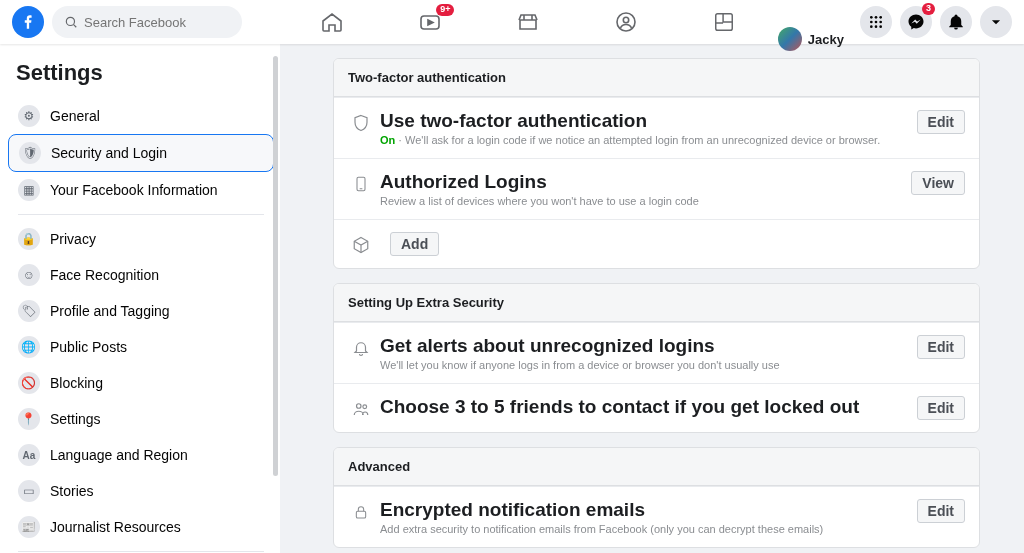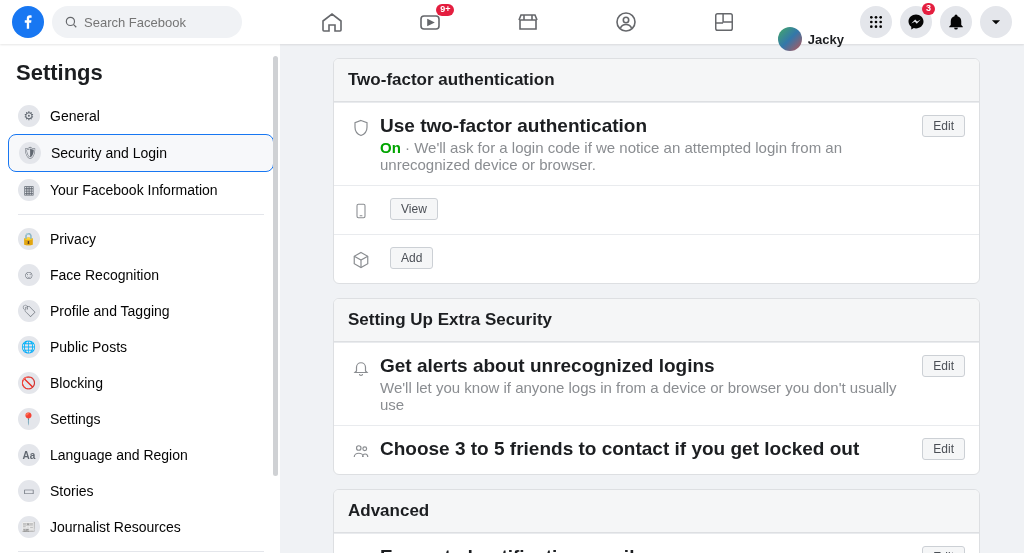--- a/index.html
+++ b/index.html
@@ -163,21 +163,21 @@
   }
   .section {
     border: 1px solid #dddfe2;
     border-radius: 6px;
     background: #ffffff;
     margin-bottom: 14px;
     overflow: hidden;
   }
   .section-header {
     padding: 11px 14px;
-    font-size: 17px;
+    font-size: 13px;
     font-weight: 700;
     border-bottom: 1px solid #dddfe2;
     background: #f5f6f7;
   }
   .row {
     display: flex;
     align-items: flex-start;
     padding: 12px 14px;
     border-top: 1px solid #e9ebee;
   }
@@ -188,32 +188,32 @@
     height: 22px;
     display: flex;
     align-items: center;
     justify-content: center;
     color: #8a8d91;
     margin-right: 6px;
     margin-top: 2px;
   }
   .row-body { flex: 1; }
   .row-title { font-weight: 600; font-size: 19px; color: #1c1e21; }
-  .row-desc { font-size: 15px; color: #8a8d91; margin-top: 2px; }
+  .row-desc { font-size: 11px; color: #8a8d91; margin-top: 2px; }
   .row-desc .status-on { color: #00a400; font-weight: 600; }
   .row-action {
     margin-left: 10px;
   }
   .ghost-btn {
     background: #f5f6f7;
     border: 1px solid #ccd0d5;
     border-radius: 3px;
     padding: 3px 10px;
-    font-size: 12px;
-    font-weight: 400;
+    font-size: 14px;
+    font-weight: 700;
     color: #4b4f56;
     cursor: pointer;
   }
 
   svg { display: block; }
 </style>
 </head>
 <body>
 
 <div class="topbar">
@@ -384,20 +384,24 @@
         <div class="row-action"><button class="ghost-btn">Edit</button></div>
       </div>
 
       <div class="row">
         <div class="row-icon">
           <svg width="16" height="18" viewBox="0 0 24 24" fill="none" stroke="#8a8d91" stroke-width="1.6">
               <rect x="6" y="2" width="12" height="20" rx="2"></rect>
               <line x1="10" y1="19" x2="14" y2="19"></line>
             </svg>
         </div>
+        <div class="row-body">
+          <div class="row-title">Authorized Logins</div>
+          <div class="row-desc">Review a list of devices where you won't have to use a login code</div>
+        </div>
         <div class="row-action"><button class="ghost-btn">View</button></div>
       </div>
 
       <div class="row">
         <div class="row-icon">
           <svg width="18" height="18" viewBox="0 0 24 24" fill="none" stroke="#8a8d91" stroke-width="1.6">
               <path d="M12 2l9 5v10l-9 5-9-5V7z"></path>
               <path d="M3 7l9 5 9-5M12 22V12"></path>
             </svg>
         </div>

